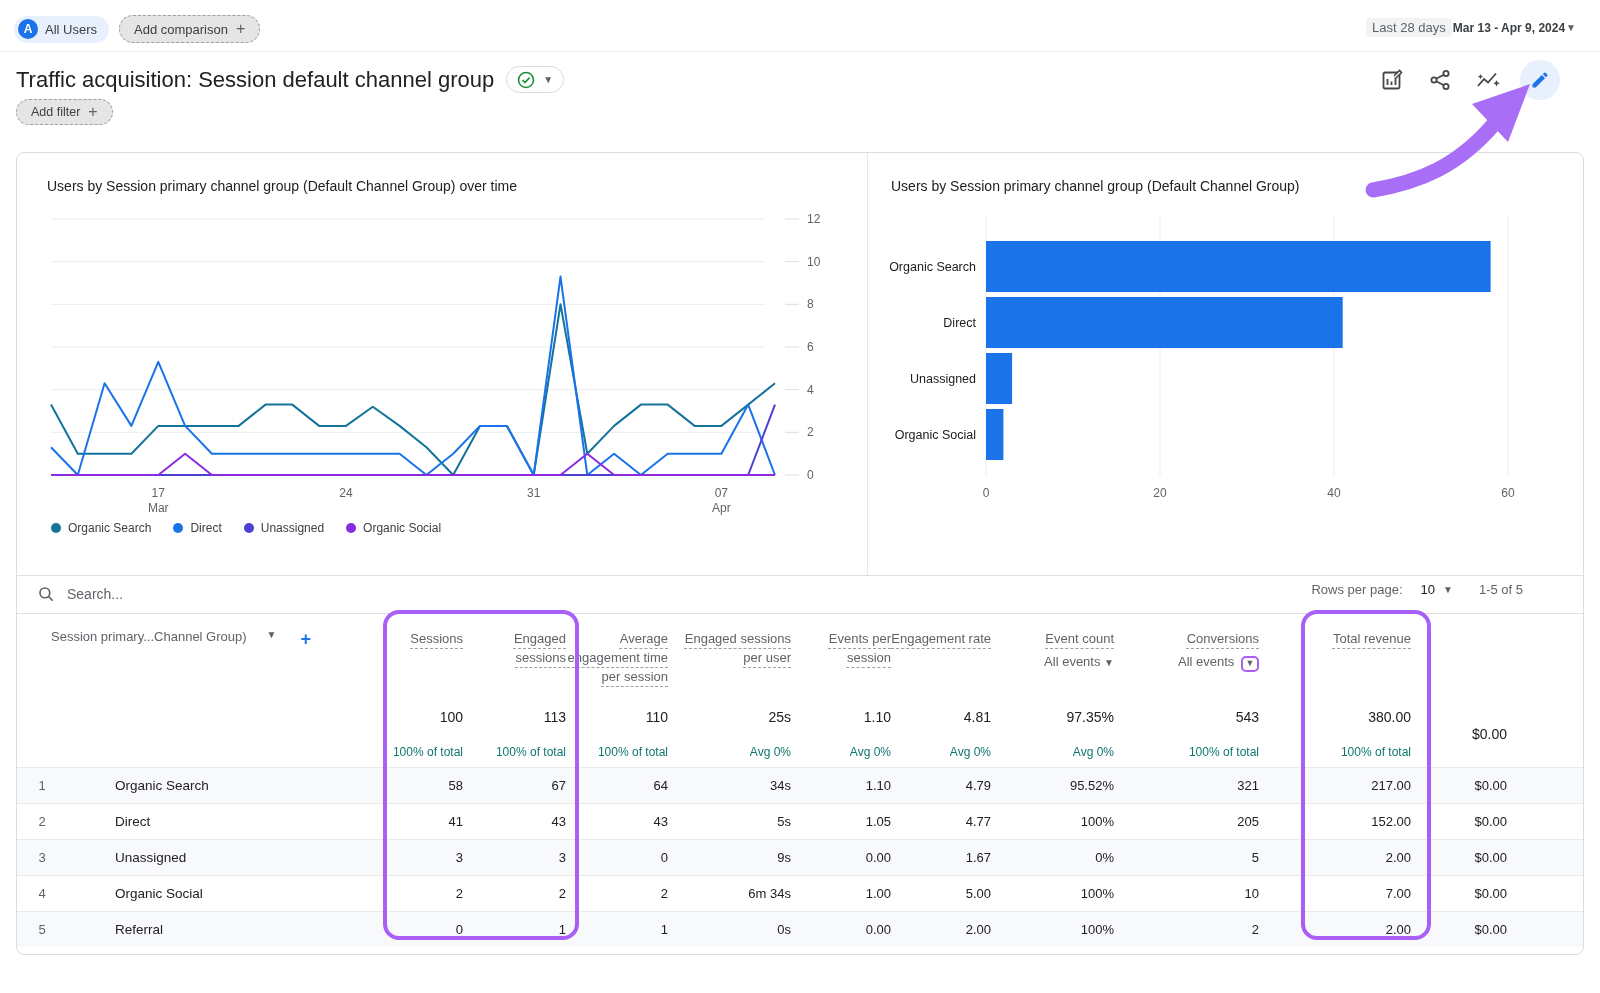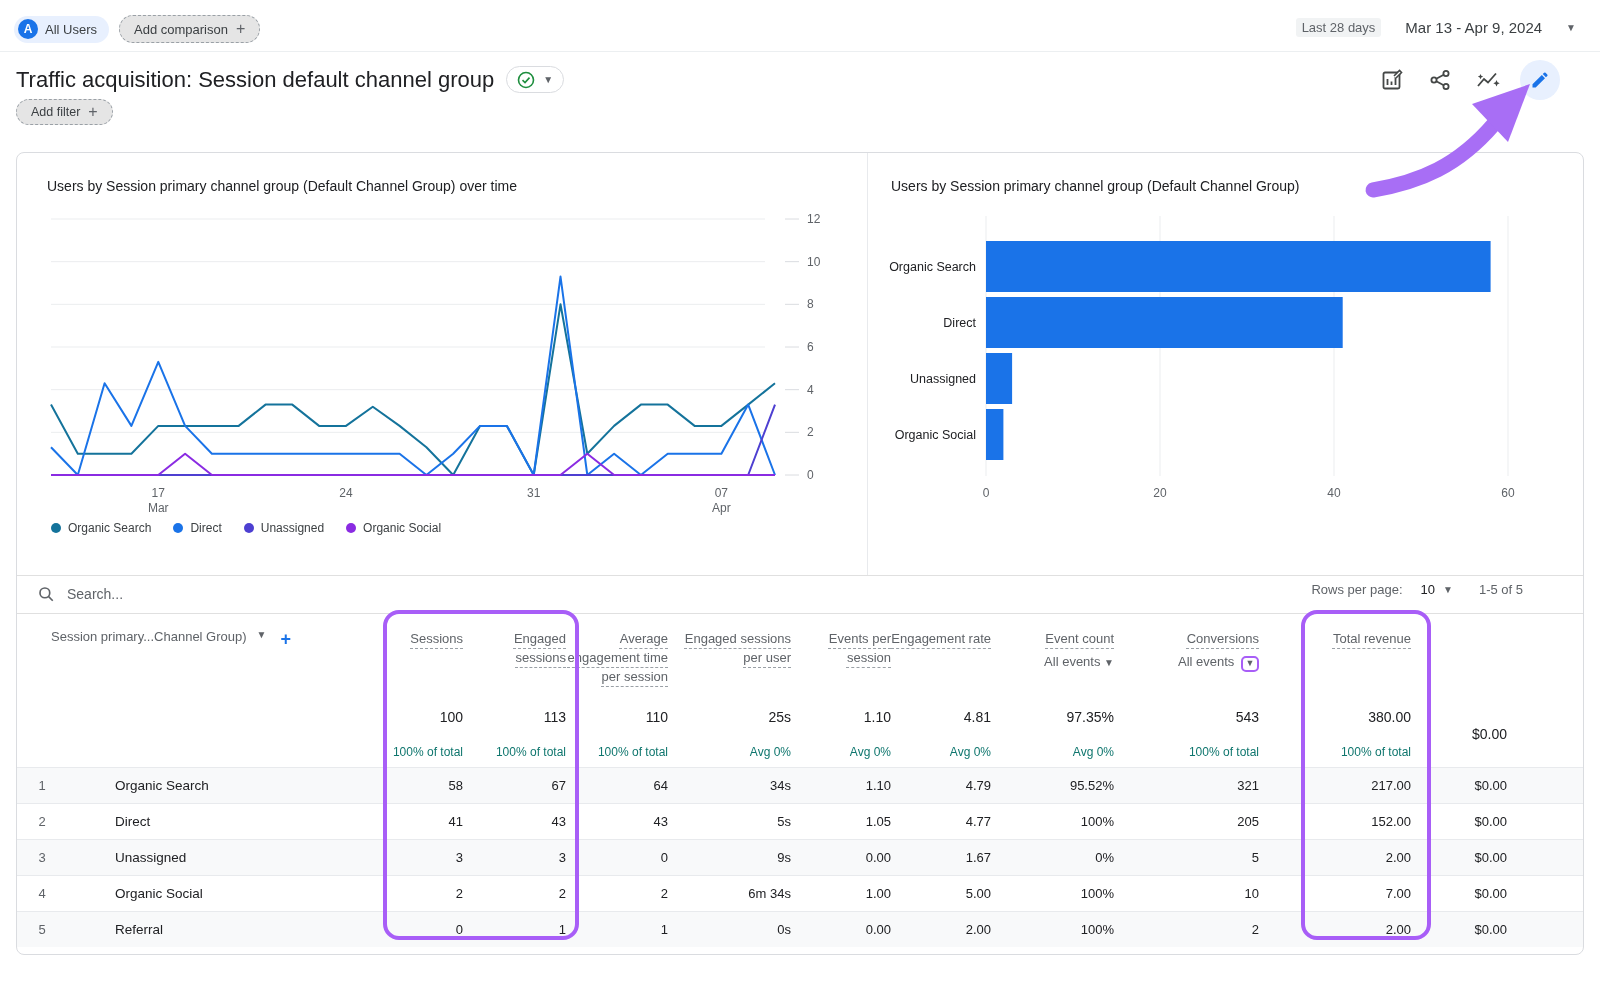--- a/index.html
+++ b/index.html
@@ -7,23 +7,23 @@
   .abs { position:absolute; }
 
   
   #topbar { position:absolute; left:0; top:0; width:1600px; height:52px; border-bottom:1px solid #eceff1; background:#fff; }
   .chip-row { position:absolute; left:14px; top:15px; display:flex; align-items:center; gap:10px; }
   .audience-chip { display:flex; align-items:center; gap:7px; background:#e8f0fe; border-radius:14px; padding:3px 12px 3px 4px; height:27px; cursor:pointer; }
   .audience-avatar { width:20px; height:20px; border-radius:50%; background:#1a73e8; color:#fff; font-size:12px; font-weight:bold; display:flex; align-items:center; justify-content:center; }
   .audience-label { font-size:13px; color:#3c4043; }
   .dashed-chip { display:flex; align-items:center; gap:8px; border:1px dashed #9aa0a6; border-radius:15px; padding:4px 14px; height:28px; font-size:13px; color:#3c4043; background:#e5e5e5; cursor:pointer; }
   .plus { color:#5f6368; font-size:16px; line-height:1; }
-  #date-area { position:absolute; right:24px; top:18px; display:flex; align-items:center; gap:24px; }
+  #date-area { position:absolute; right:24px; top:18px; display:flex; align-items:center; gap:1px; }
   .date-preset { font-size:13px; color:#5f6368; background:#f1f3f4; padding:2px 6px; border-radius:3px; }
-  .date-range { font-size:15px; color:#3c4043; }
+  .date-range { font-size:12px; color:#3c4043;font-weight:bold; }
   .caret { color:#5f6368; font-size:10px; }
 
   
   #page-title { position:absolute; left:16px; top:66px; font-size:22px; color:#202124; display:flex; align-items:center; gap:12px; }
   .check-badge { display:inline-flex; align-items:center; gap:8px; border:1px solid #dadce0; border-radius:14px; padding:3px 10px; height:27px; cursor:pointer; }
   #add-filter { position:absolute; left:16px; top:99px; }
   #toolbar { position:absolute; right:40px; top:60px; display:flex; align-items:center; gap:16px; }
   .tool-btn { width:32px; height:32px; display:flex; align-items:center; justify-content:center; cursor:pointer; }
   .pencil-btn { width:40px; height:40px; border-radius:50%; background:#e8f0fe; display:flex; align-items:center; justify-content:center; cursor:pointer; }
 
@@ -39,21 +39,21 @@
   .legend-dot { width:10px; height:10px; border-radius:50%; }
 
   
   #search-row { position:absolute; left:0; top:422px; width:1566px; height:38px; display:flex; align-items:center; padding-left:20px; }
   #search-input { border:none; outline:none; font-size:14px; color:#202124; margin-left:12px; width:600px; font-family:"Liberation Sans",sans-serif; }
   #search-input::placeholder { color:#5f6368; }
   #pager { position:absolute; right:60px; top:429px; display:flex; align-items:center; gap:26px; font-size:13px; color:#5f6368; }
   .rpp { display:flex; align-items:center; gap:18px; }
   .grid-row { display:grid; grid-template-columns:50px 300px 96px 103px 102px 123px 100px 100px 123px 145px 152px 96px; padding-right:70px; }
   #thead { position:absolute; left:0; top:460px; width:1566px; height:88px; }
-  .dim-head { grid-column:1 / 3; display:flex; align-items:flex-start; gap:10px; padding:16px 0 0 34px; font-size:13px; color:#5f6368; }
+  .dim-head { grid-column:1 / 3; display:flex; align-items:flex-start; gap:20px; padding:16px 0 0 34px; font-size:13px; color:#5f6368; }
   .dim-head .plus-blue { color:#1a73e8; font-size:18px; font-weight:bold; margin-left:4px; cursor:pointer; }
   .th { padding-top:16px; text-align:right; font-size:13px; color:#5f6368; line-height:19px; }
   .th .lbl { text-decoration:underline 1px dashed #9aa0a6; text-underline-offset:5px; }
   .th .sort { margin-right:3px; }
   .th .sub { margin-top:4px; text-decoration:none; white-space:nowrap; }
   .caret-box { display:inline-flex; align-items:center; justify-content:center; width:18px; height:16px; border:2px solid #a85ef7; border-radius:5px; margin-left:3px; font-size:9px; color:#5f6368; }
   #totals { position:absolute; left:0; top:548px; width:1566px; height:66px; align-items:center; }
   .tot-cell { text-align:right; }
   .tot-main { font-size:14px; color:#202124; }
   .tot-sub { font-size:12px; color:#0f766e; margin-top:20px; }

